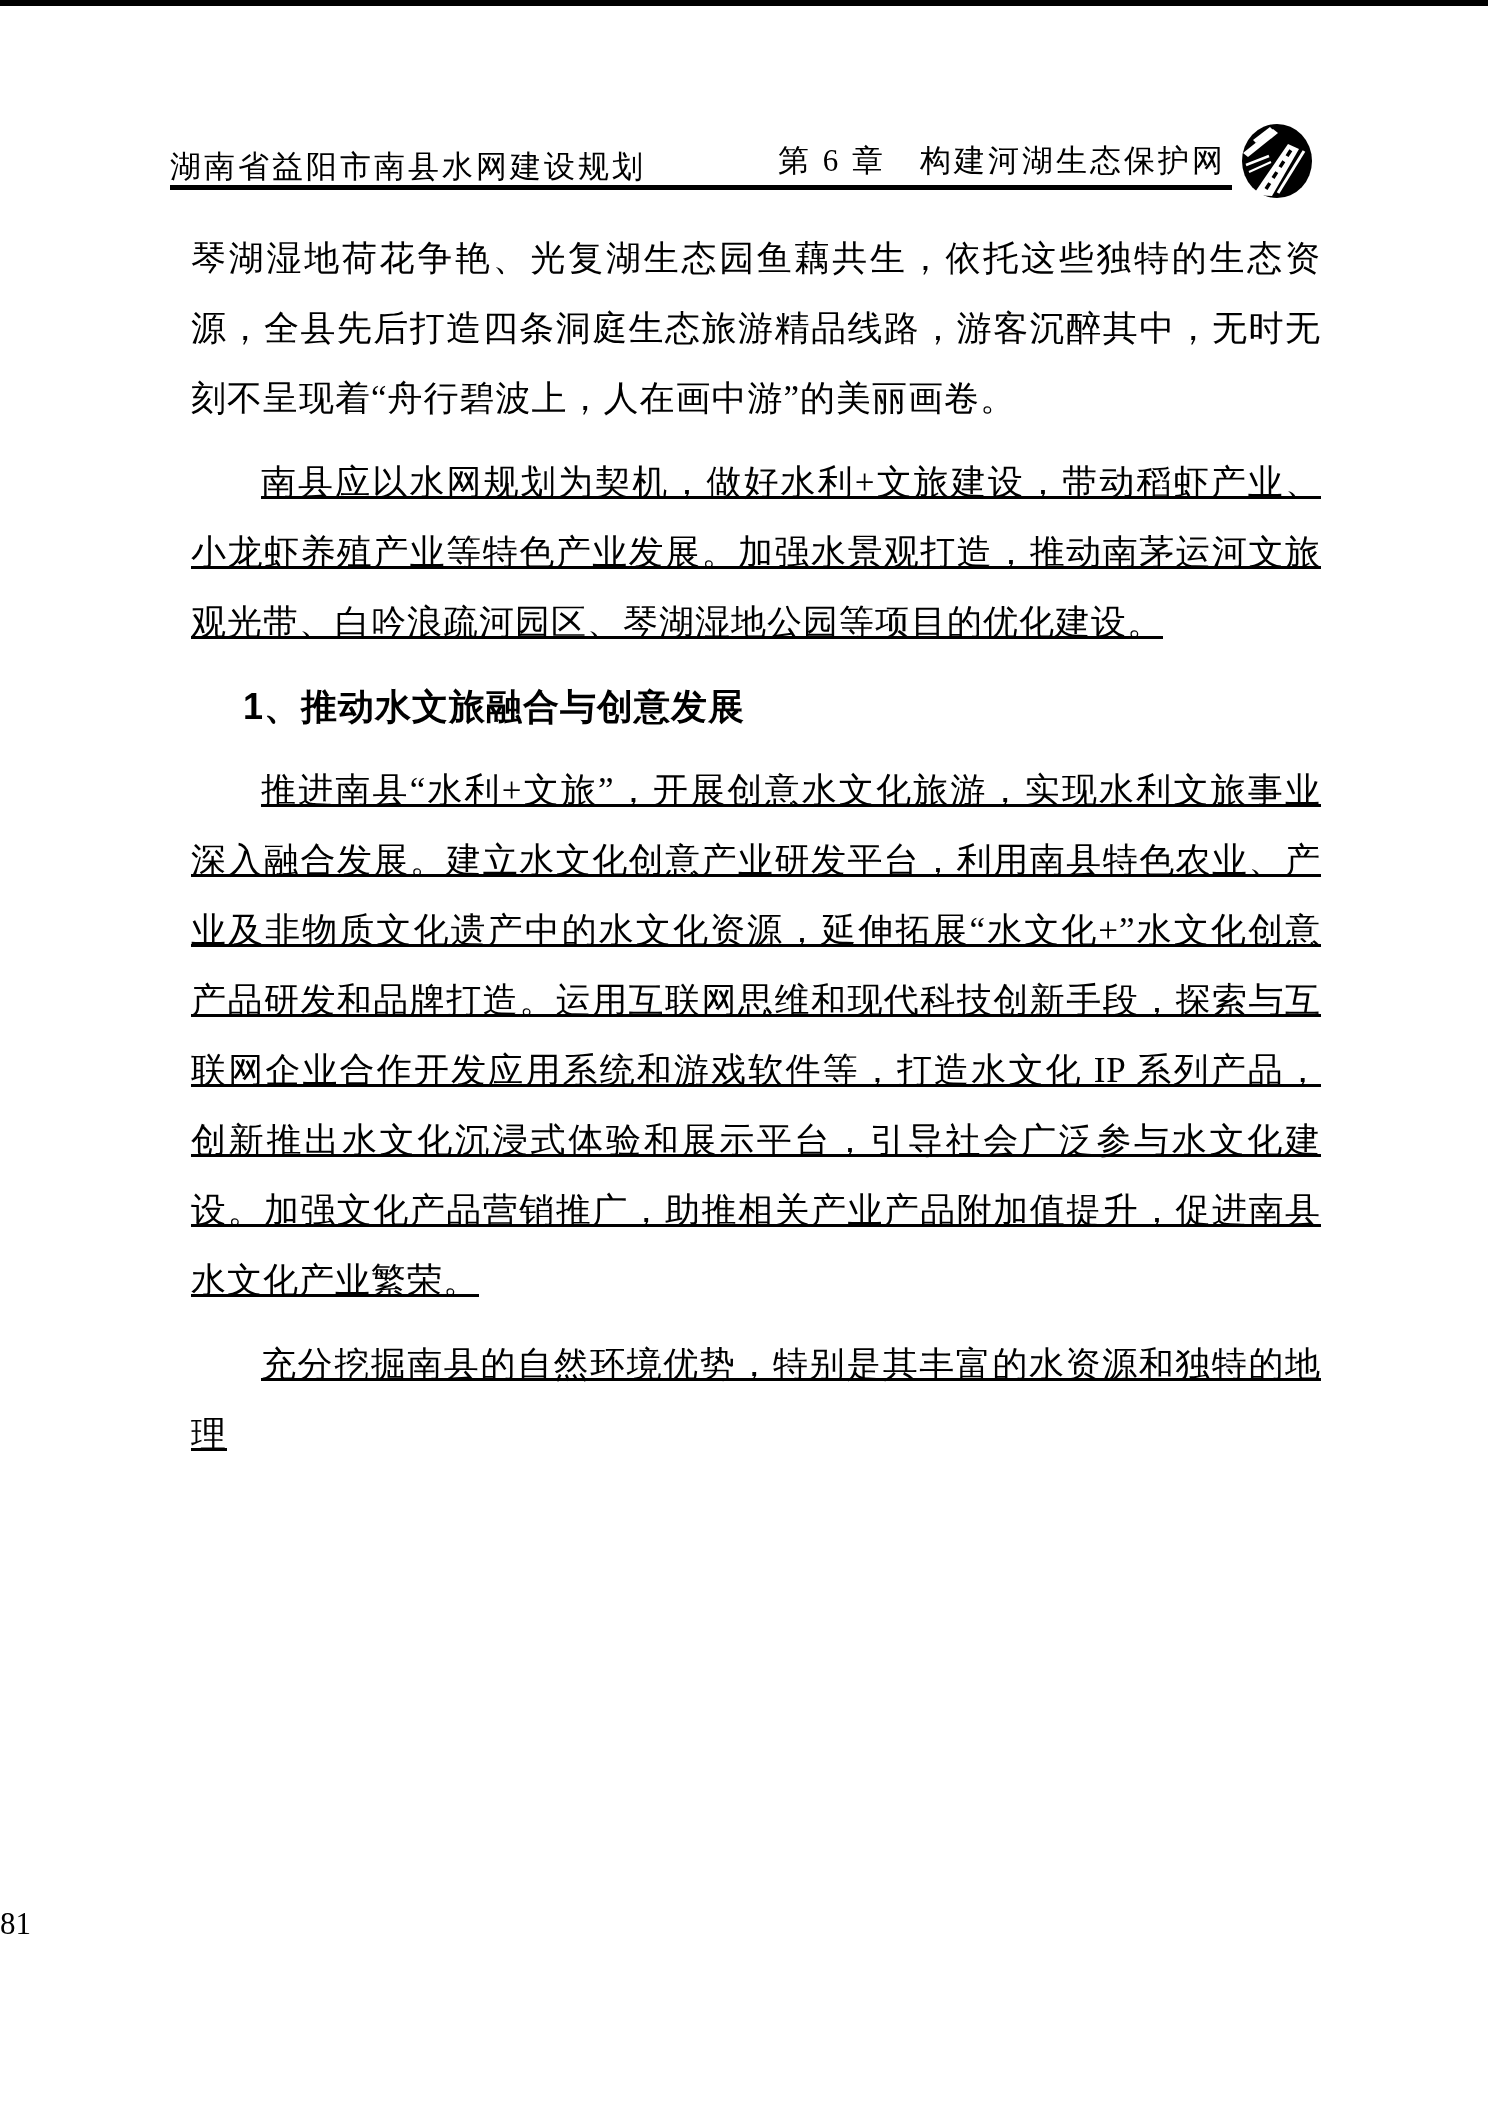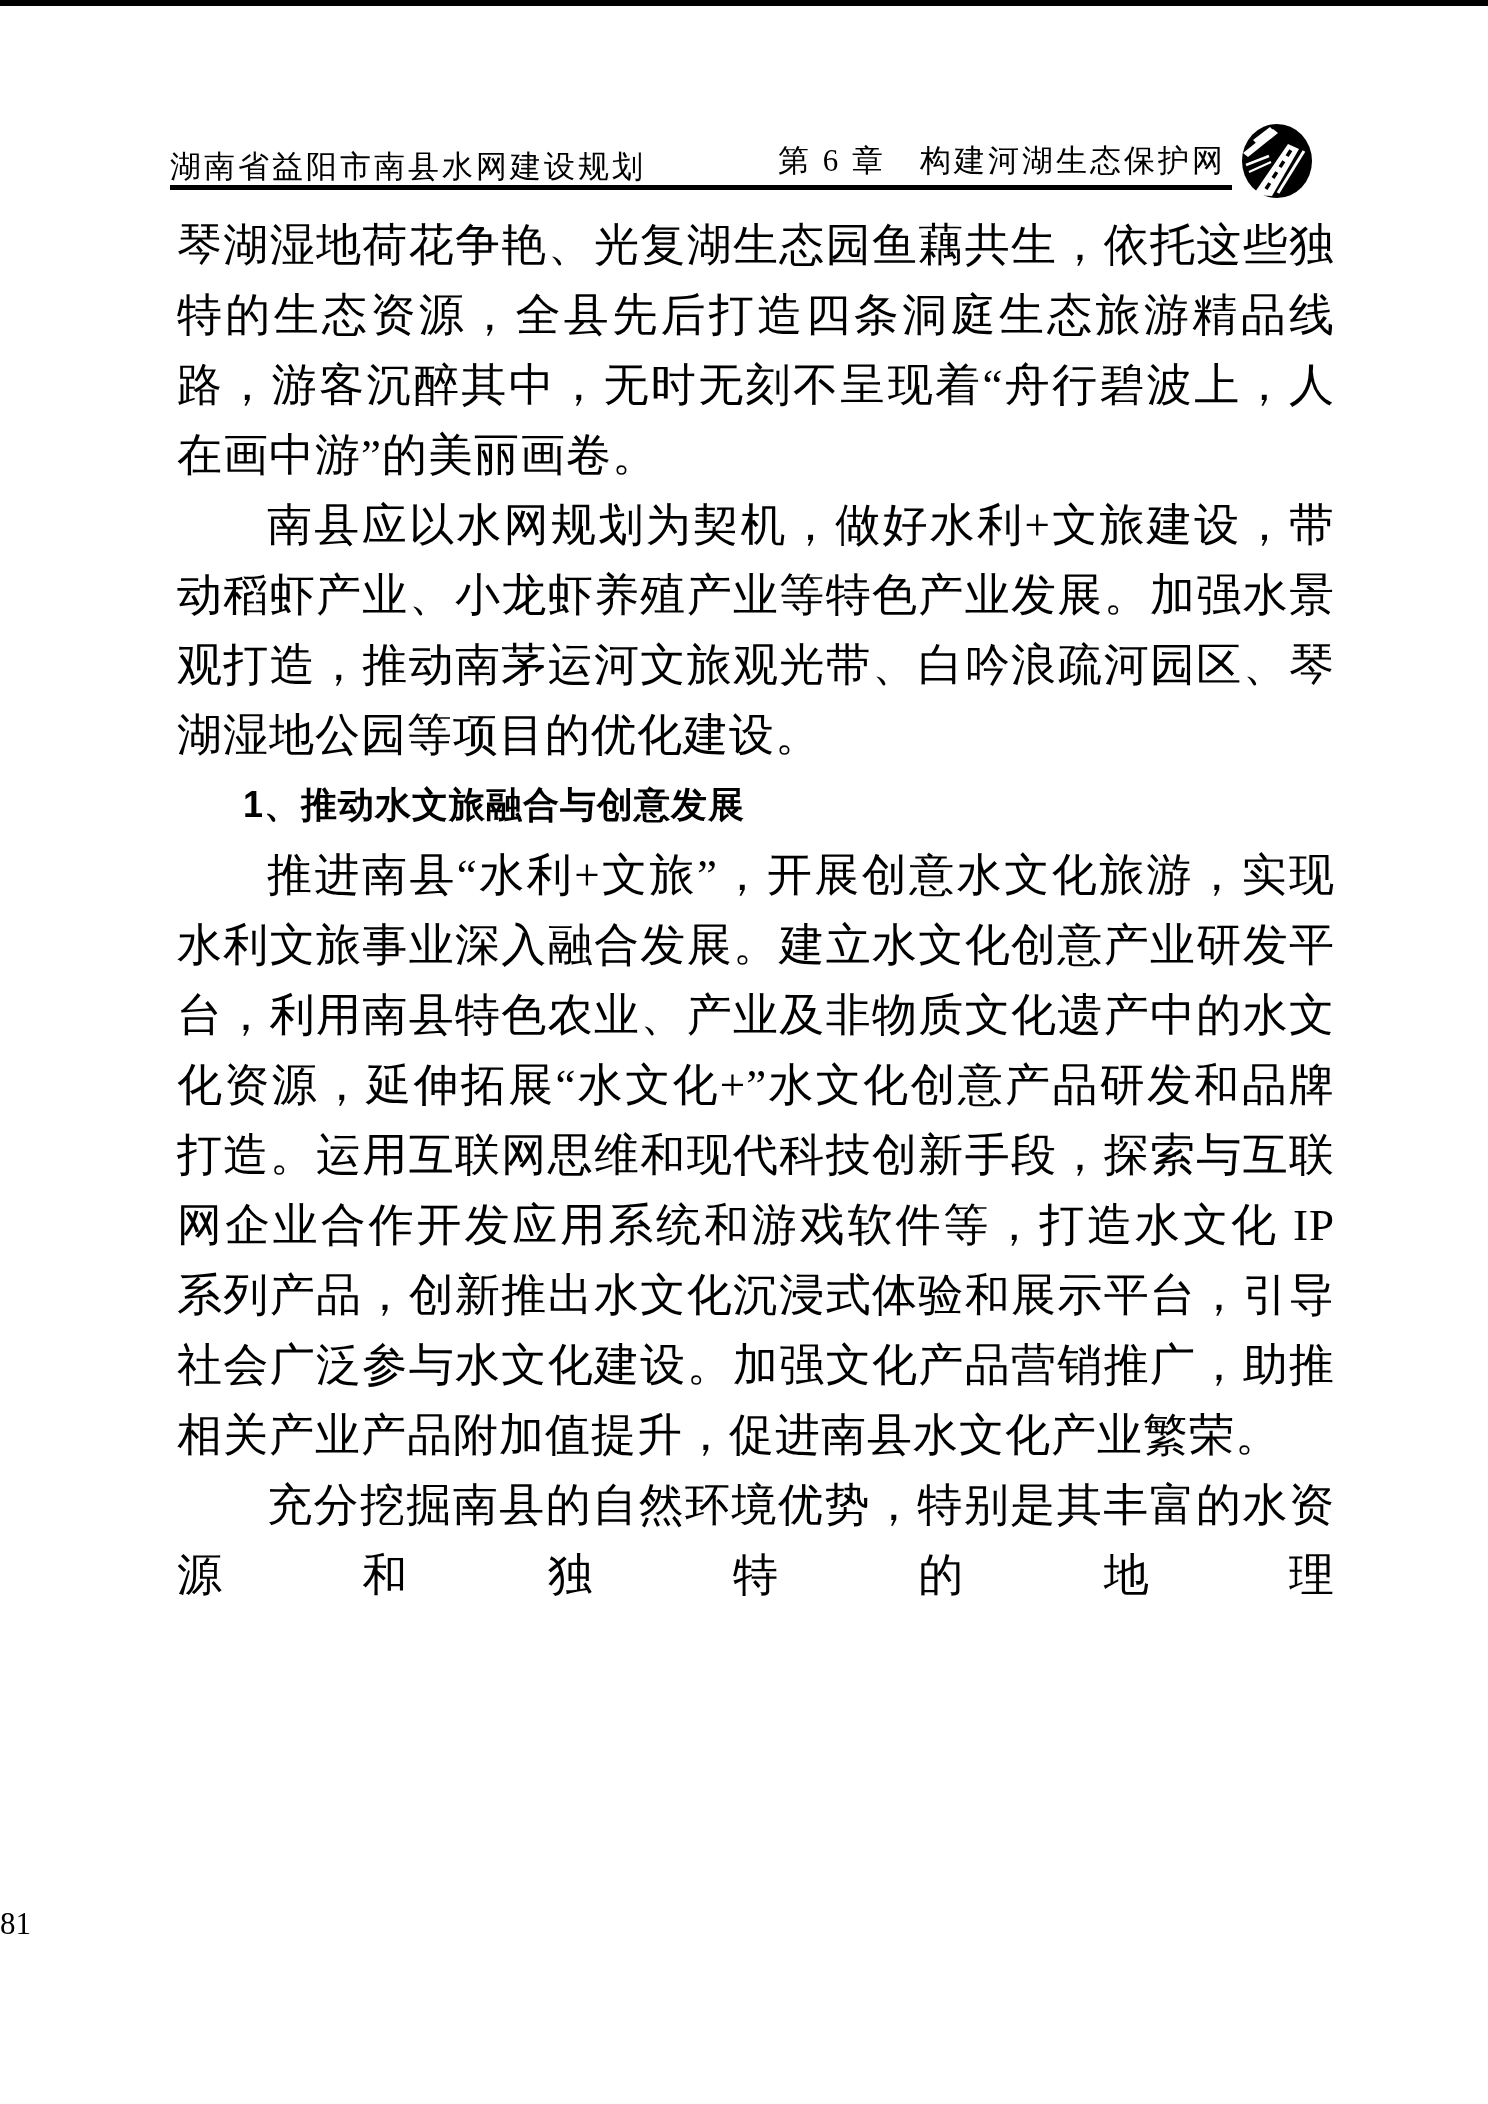--- a/index.html
+++ b/index.html
@@ -42,28 +42,28 @@
     position: absolute;
     top: 123px; left: 1241px;
     width: 72px; height: 76px;
   }
   main.doc-body {
     position: absolute;
     top: 210px; left: 177px;
     width: 1158px;
   }
   p.para {
-    margin: 0;
-    font-size: 45px;
+    margin: 14px;
+    font-size: 35px;
     line-height: 70px;
     letter-spacing: 1px;
     text-align: justify;
     text-justify: inter-character;
   }
-  p.para.indent { text-indent: 2em; }
+  p.para.indent { text-indent: 2em; text-decoration: underline; }
   p.para.justify-last { text-align-last: justify; }
   p.heading {
     margin: 0;
     font-size: 36px;
     line-height: 70px;
     letter-spacing: 1px;
     font-weight: bold;
     font-family: "Liberation Sans", "DejaVu Sans", sans-serif;
     text-indent: 66px;
   }

